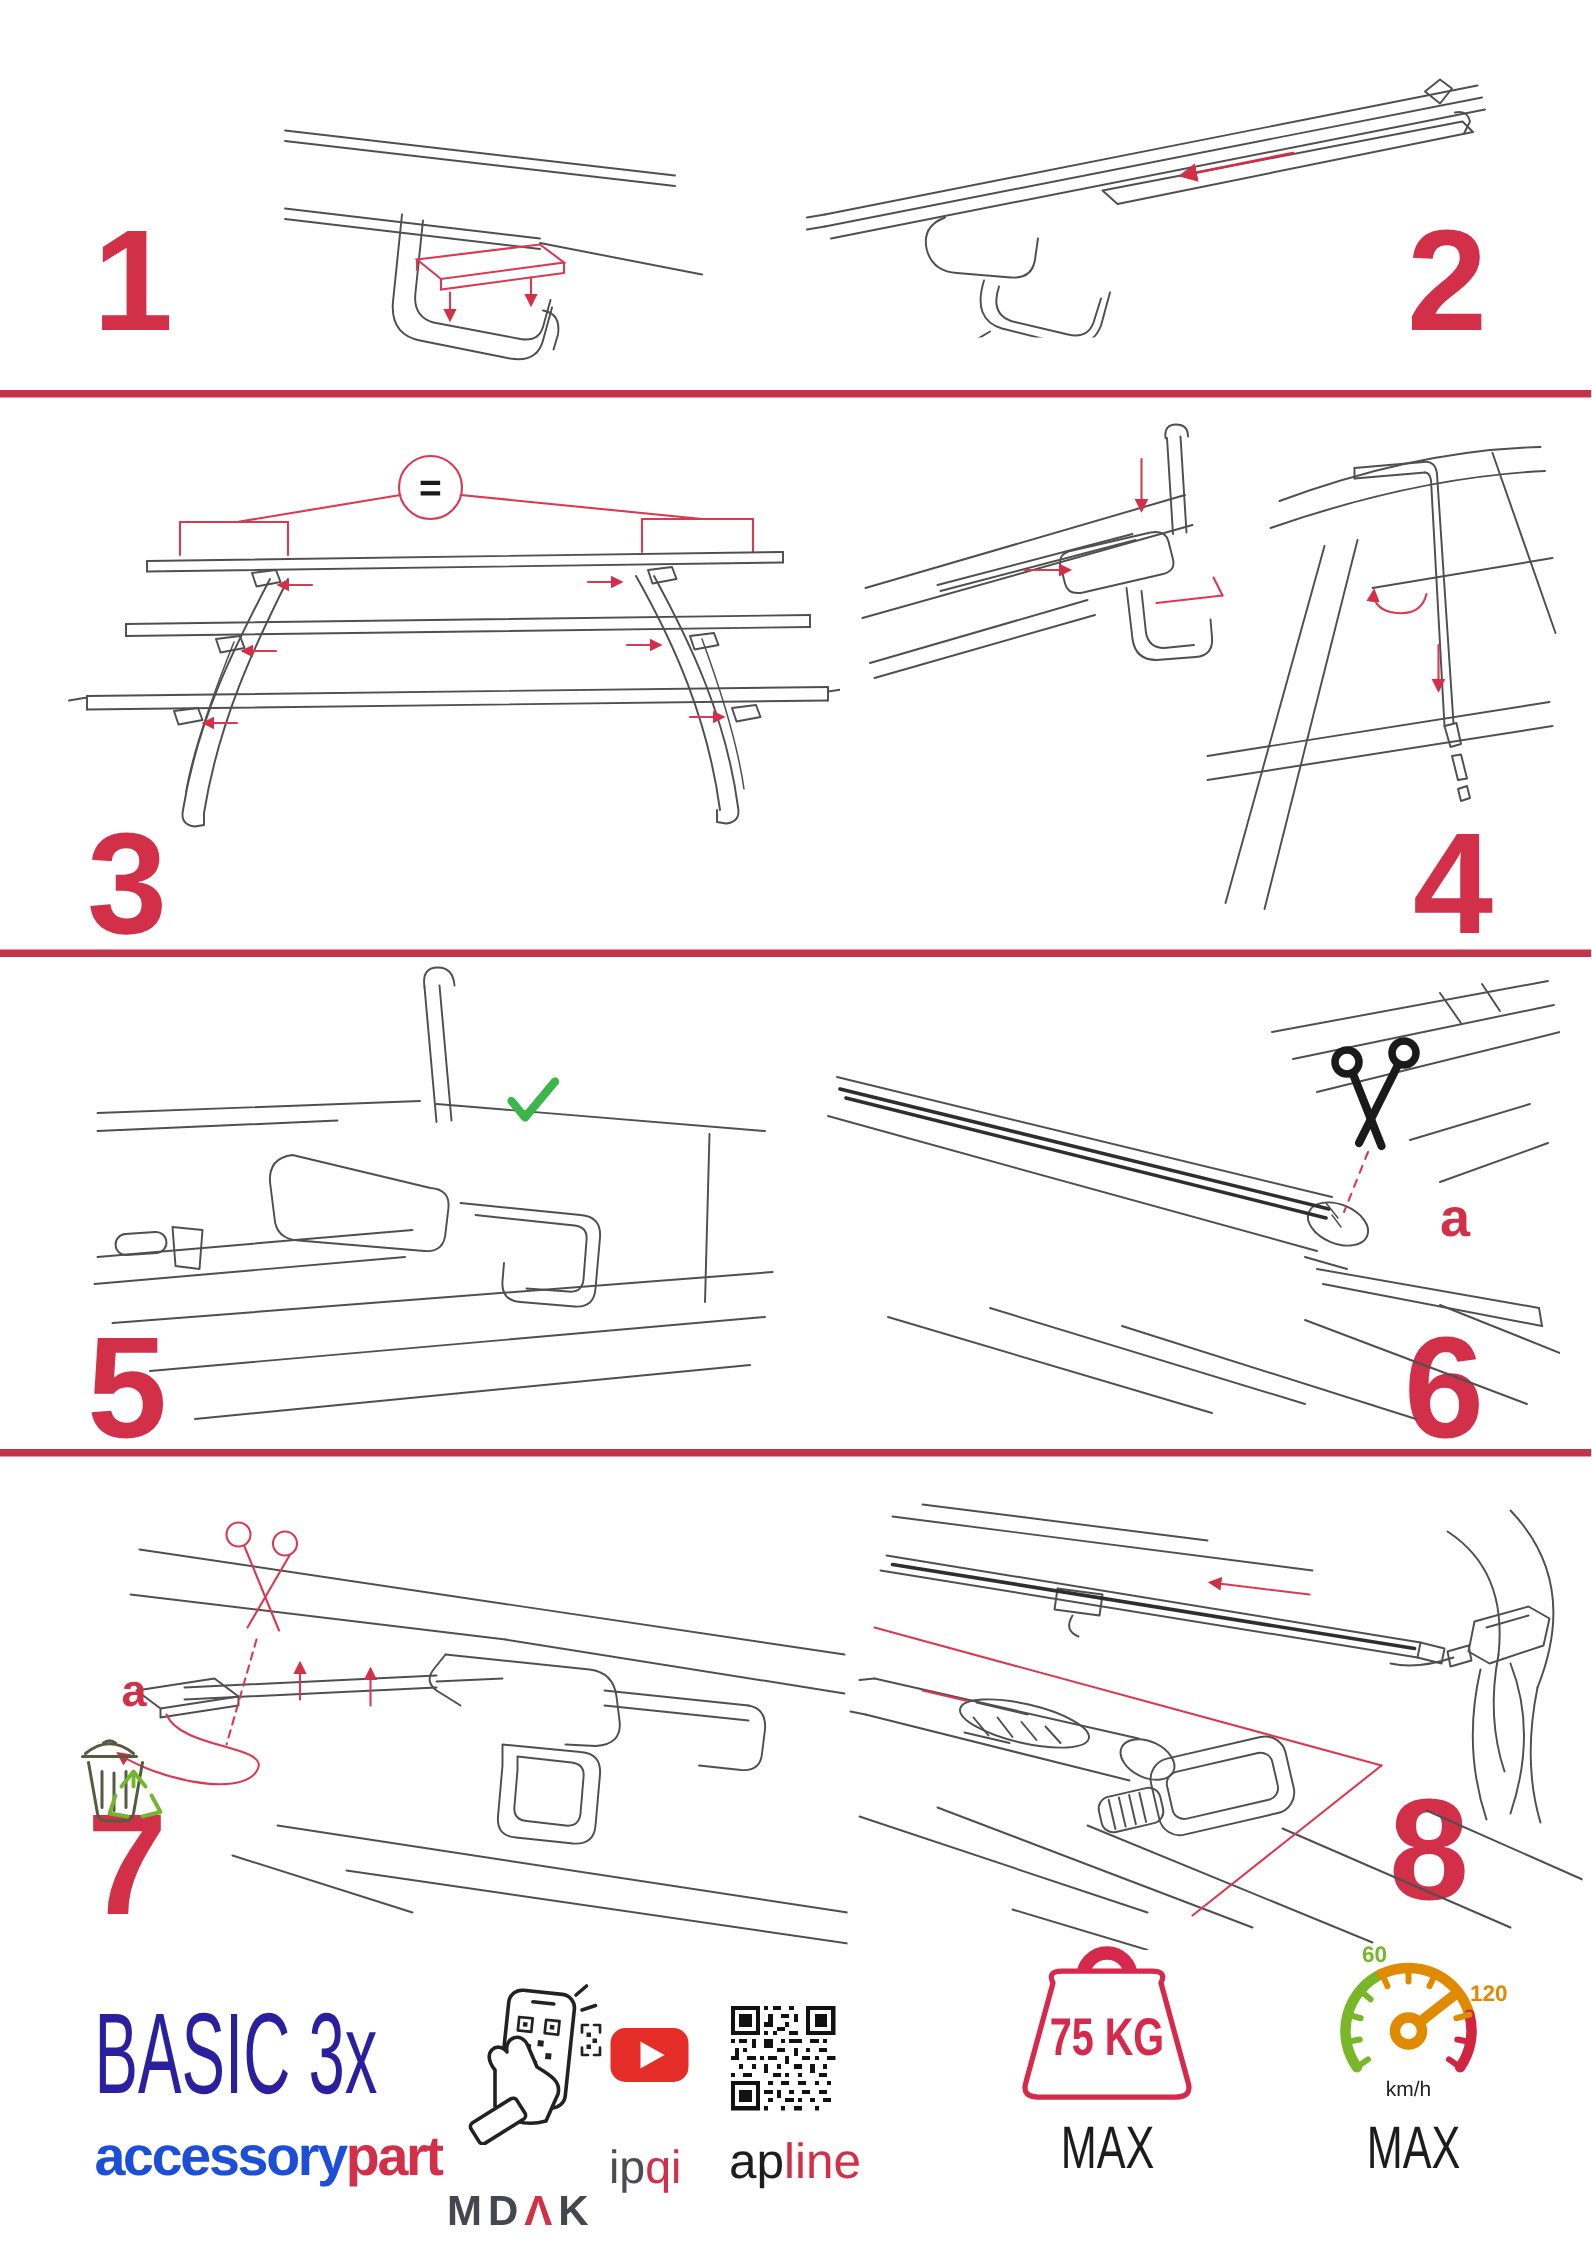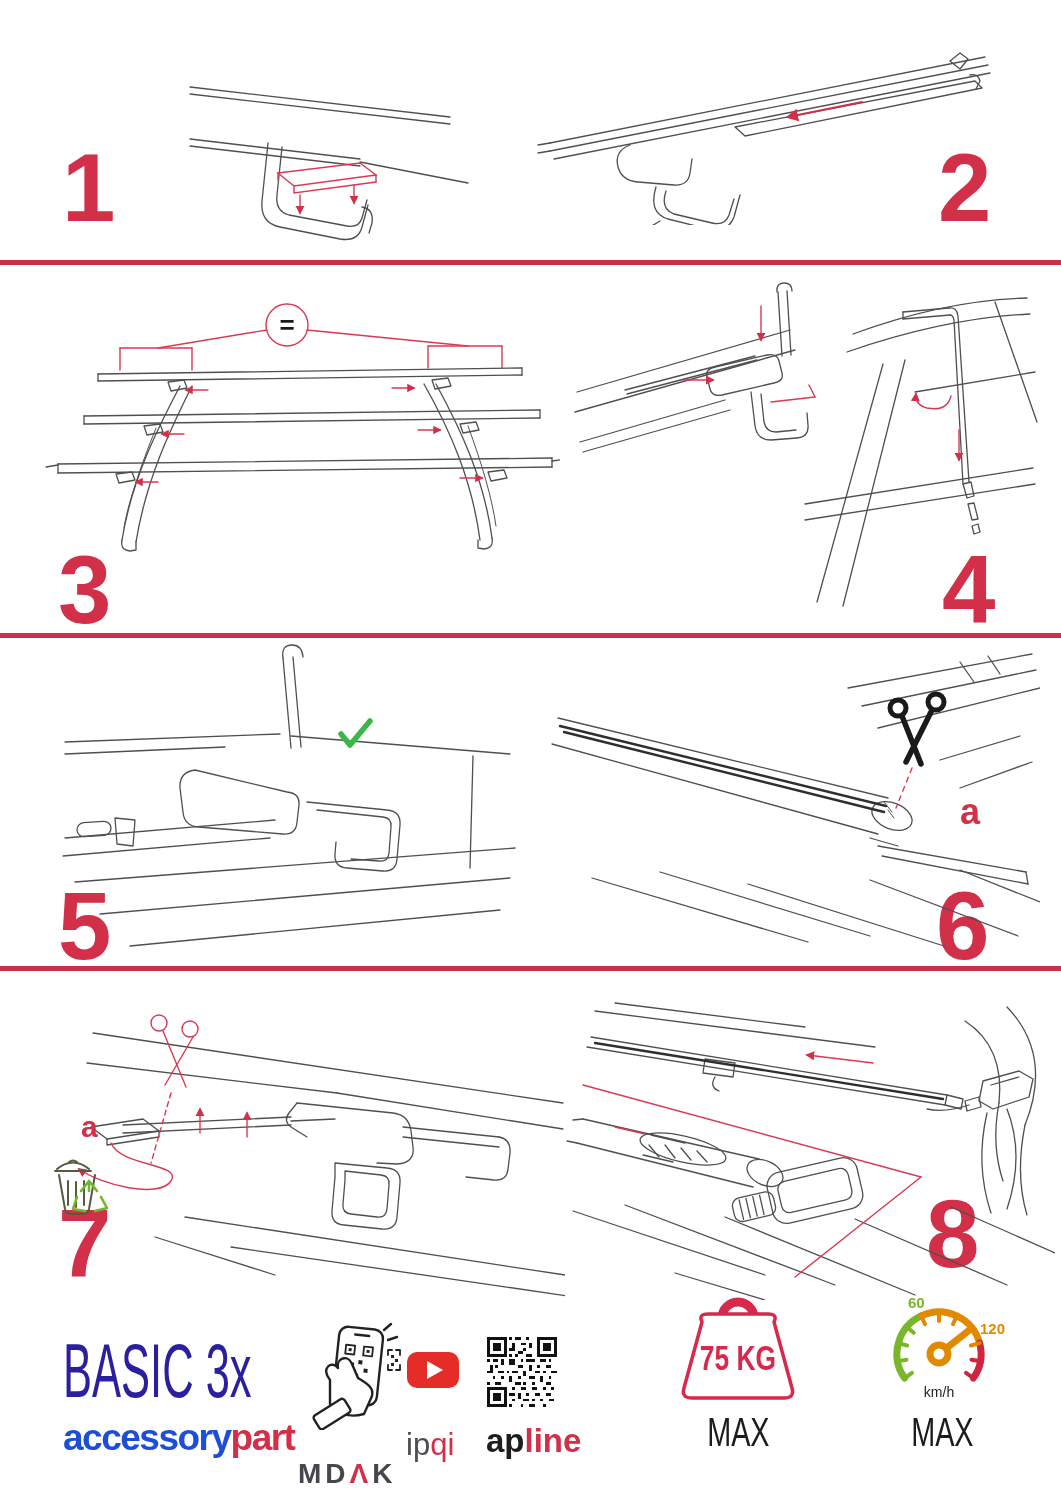--- a/index.html
+++ b/index.html
@@ -20,21 +20,21 @@
   .recy{stroke:#72b62c;stroke-width:2.6;fill:none;stroke-linecap:round;stroke-linejoin:round;}
   
   .brand-title{position:absolute;left:63px;top:1332px;color:#2a1f9e;font-weight:400;font-size:58px;line-height:1;}
   .brand-title span{display:inline-block;transform:scale(0.75,1.32);transform-origin:left top;letter-spacing:0px;}
   .brand-sub{position:absolute;left:63px;top:1419px;font-size:37px;font-weight:bold;letter-spacing:-1.5px;line-height:1;}
   .brand-sub .b1{color:#1d4ed8;} .brand-sub .b2{color:#d22f49;}
   .mdak{position:absolute;left:298px;top:1433px;font-size:28px;font-weight:600;letter-spacing:4px;color:#46464e;line-height:1;margin-top:27px;}
   .mdak .lam{color:#d22f49;}
   .ipqi{position:absolute;left:406px;top:1429px;font-size:31px;font-weight:400;color:#4c4c52;line-height:1;}
   .ipqi .r{color:#d22f49;}
-  .apline{position:absolute;left:486px;top:1424px;font-size:33px;font-weight:700;color:#1d1d1b;line-height:1;}
+  .apline{position:absolute;left:486px;top:1424px;font-size:33px;font-weight:400;color:#1d1d1b;line-height:1;}
   .apline .r{color:#d22f49;}
   .maxlabel{position:absolute;width:140px;text-align:center;top:1412px;font-size:40px;font-weight:400;color:#1c1c1c;line-height:1;}
   .maxlabel span{display:inline-block;transform:scaleX(0.72);transform-origin:center;}
 </style>
 </head>
 <body>
 
 <div id="page">
 
   <div class="stepnum" style="left:62px;top:140px;">1</div>

